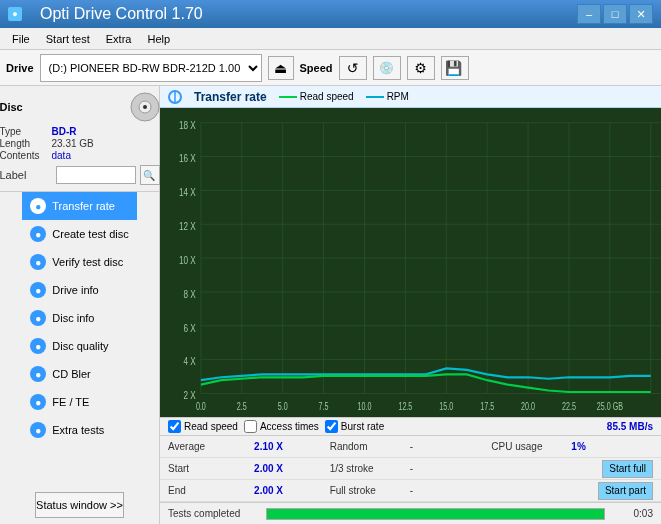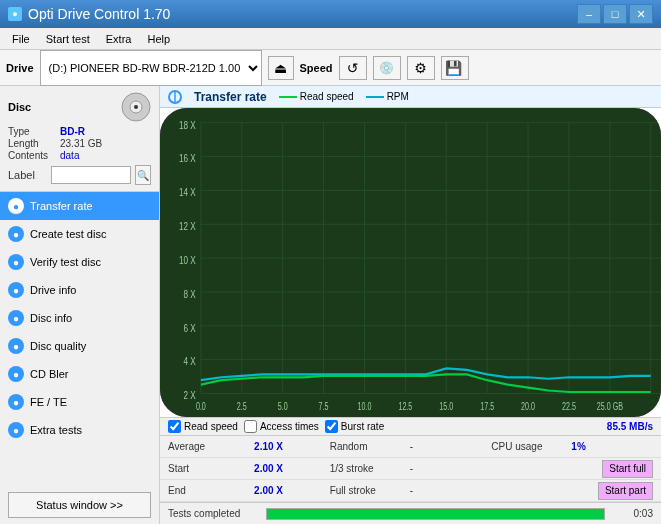--- a/index.html
+++ b/index.html
@@ -2,41 +2,41 @@
 <html><head>
   <meta charset="utf-8">
   <style>
     * { box-sizing: border-box; margin: 0; padding: 0; }
     body { font-family: 'Segoe UI', Tahoma, Geneva, Verdana, sans-serif; font-size: 11px; background: #f0f0f0; width: 661px; height: 524px; overflow: hidden; }
 
     
     .title-bar { background: linear-gradient(to bottom, #4a90d9, #2c6fad); height: 28px; display: flex; align-items: center; justify-content: space-between; padding: 0 8px; color: white; }
     .title-bar-left { display: flex; align-items: center; gap: 6px; }
     .title-bar-icon { width: 14px; height: 14px; background: #5bc4ff; border-radius: 2px; display: flex; align-items: center; justify-content: center; font-size: 9px; color: #fff; }
-    .title-bar-title { font-size: 14px; font-weight: normal; }
+    .title-bar-title { font-size: 16px; font-weight: normal; margin-left: 12px; }
     .title-bar-controls { display: flex; gap: 2px; }
     .title-btn { width: 24px; height: 20px; background: #5a9fd4; border: 1px solid #3a7fc1; color: white; font-size: 11px; cursor: pointer; display: flex; align-items: center; justify-content: center; }
 
     
     .menu-bar { background: #f0f0f0; height: 22px; display: flex; align-items: center; padding: 0 4px; border-bottom: 1px solid #ccc; }
     .menu-item { padding: 2px 8px; cursor: pointer; font-size: 11px; }
 
     
     .toolbar { background: #f5f5f5; height: 36px; display: flex; align-items: center; padding: 0 6px; border-bottom: 1px solid #ccc; gap: 6px; }
     .toolbar-label { font-size: 11px; font-weight: bold; }
-    .drive-select { height: 36px; border: 1px solid #aaa; background: white; font-size: 11px; padding: 0 4px; min-width: 200px; }
+    .drive-select { height: 28px; border: 1px solid #aaa; background: white; font-size: 11px; padding: 0 4px; min-width: 200px; }
     .eject-btn { width: 26px; height: 24px; background: #f5f5f5; border: 1px solid #aaa; cursor: pointer; display: flex; align-items: center; justify-content: center; font-size: 14px; }
     .speed-select { height: 24px; border: 1px solid #aaa; background: white; font-size: 11px; padding: 0 4px; width: 60px; }
     .toolbar-icon-btn { width: 28px; height: 24px; background: #f5f5f5; border: 1px solid #aaa; cursor: pointer; display: flex; align-items: center; justify-content: center; font-size: 14px; }
 
     
     .main { display: flex; height: calc(524px - 28px - 22px - 36px); }
 
     
-    .left-panel { width: 160px; min-width: 160px; background: #f0f0f0; border-right: 1px solid #ccc; display: flex; flex-direction: column; }
+    .left-panel { width: 160px; min-width: 160px; background: #f0f0f0; border-right: 1px solid #ccc; display: flex; flex-direction: column; align-items: center; }
 
     
     .disc-section { padding: 6px 8px; border-bottom: 1px solid #ccc; }
     .disc-header { display: flex; align-items: center; justify-content: space-between; margin-bottom: 4px; }
     .disc-title { font-size: 11px; font-weight: bold; }
     .disc-icon { width: 30px; height: 30px; }
     .disc-row { display: flex; font-size: 10px; margin-bottom: 1px; }
     .disc-key { width: 52px; color: #333; }
     .disc-val { color: #0000cc; font-weight: bold; }
     .disc-val-normal { color: #333; }
@@ -58,36 +58,36 @@
     
     .right-panel { flex: 1; display: flex; flex-direction: column; background: white; }
 
     
     .chart-header { background: #e8f4ff; border-bottom: 1px solid #b0d0f0; height: 22px; display: flex; align-items: center; padding: 0 8px; gap: 12px; }
     .chart-title { font-size: 12px; font-weight: bold; color: #003366; }
     .legend-item { display: flex; align-items: center; gap: 3px; font-size: 10px; }
     .legend-color { width: 18px; height: 2px; }
 
     
-    .chart-area { flex: 1; position: relative; background: #d946ef; overflow: hidden; border-radius: 27px; }
+    .chart-area { flex: 1; position: relative; background: #d946ef; overflow: hidden; }
 
     
     .stats-bar { background: #f0f0f0; border-top: 1px solid #ccc; padding: 2px 8px; display: flex; align-items: center; gap: 6px; }
     .checkbox-item { display: flex; align-items: center; gap: 3px; font-size: 10px; }
     .burst-rate { font-size: 10px; color: #0000cc; font-weight: bold; margin-left: auto; }
 
     
     .stats-rows { background: #f0f0f0; border-top: 1px solid #ccc; }
     .stats-row { display: flex; align-items: center; height: 22px; border-bottom: 1px solid #ddd; padding: 0 8px; }
     .stat-group { display: flex; align-items: center; flex: 1; }
     .stat-label { width: 65px; font-size: 10px; color: #333; }
     .stat-value { width: 50px; font-size: 10px; color: #0000cc; font-weight: bold; text-align: right; }
     .stat-label2 { width: 80px; font-size: 10px; color: #333; }
     .stat-value2 { width: 30px; font-size: 10px; color: #333; }
-    .start-btn { height: 18px; background: #f0abfc; border: 1px solid #aaa; cursor: pointer; font-size: 10px; padding: 0 6px; margin-left: auto; }
+    .start-btn { height: 18px; background: #7dd3fc; border: 1px solid #aaa; cursor: pointer; font-size: 10px; padding: 0 6px; margin-left: auto; }
     .stat-label3 { width: 80px; font-size: 10px; color: #333; }
     .stat-value3 { width: 40px; font-size: 10px; color: #0000cc; font-weight: bold; }
 
     
     .progress-section { background: #f0f0f0; border-top: 1px solid #ccc; height: 22px; display: flex; align-items: center; padding: 0 8px; gap: 8px; }
     .progress-text { font-size: 10px; color: #333; width: 90px; }
     .progress-bar-container { flex: 1; height: 12px; background: #e0e0e0; border: 1px solid #aaa; }
     .progress-bar-fill { height: 100%; background: #00cc44; }
     .progress-time { font-size: 10px; color: #333; width: 40px; text-align: right; }
 

